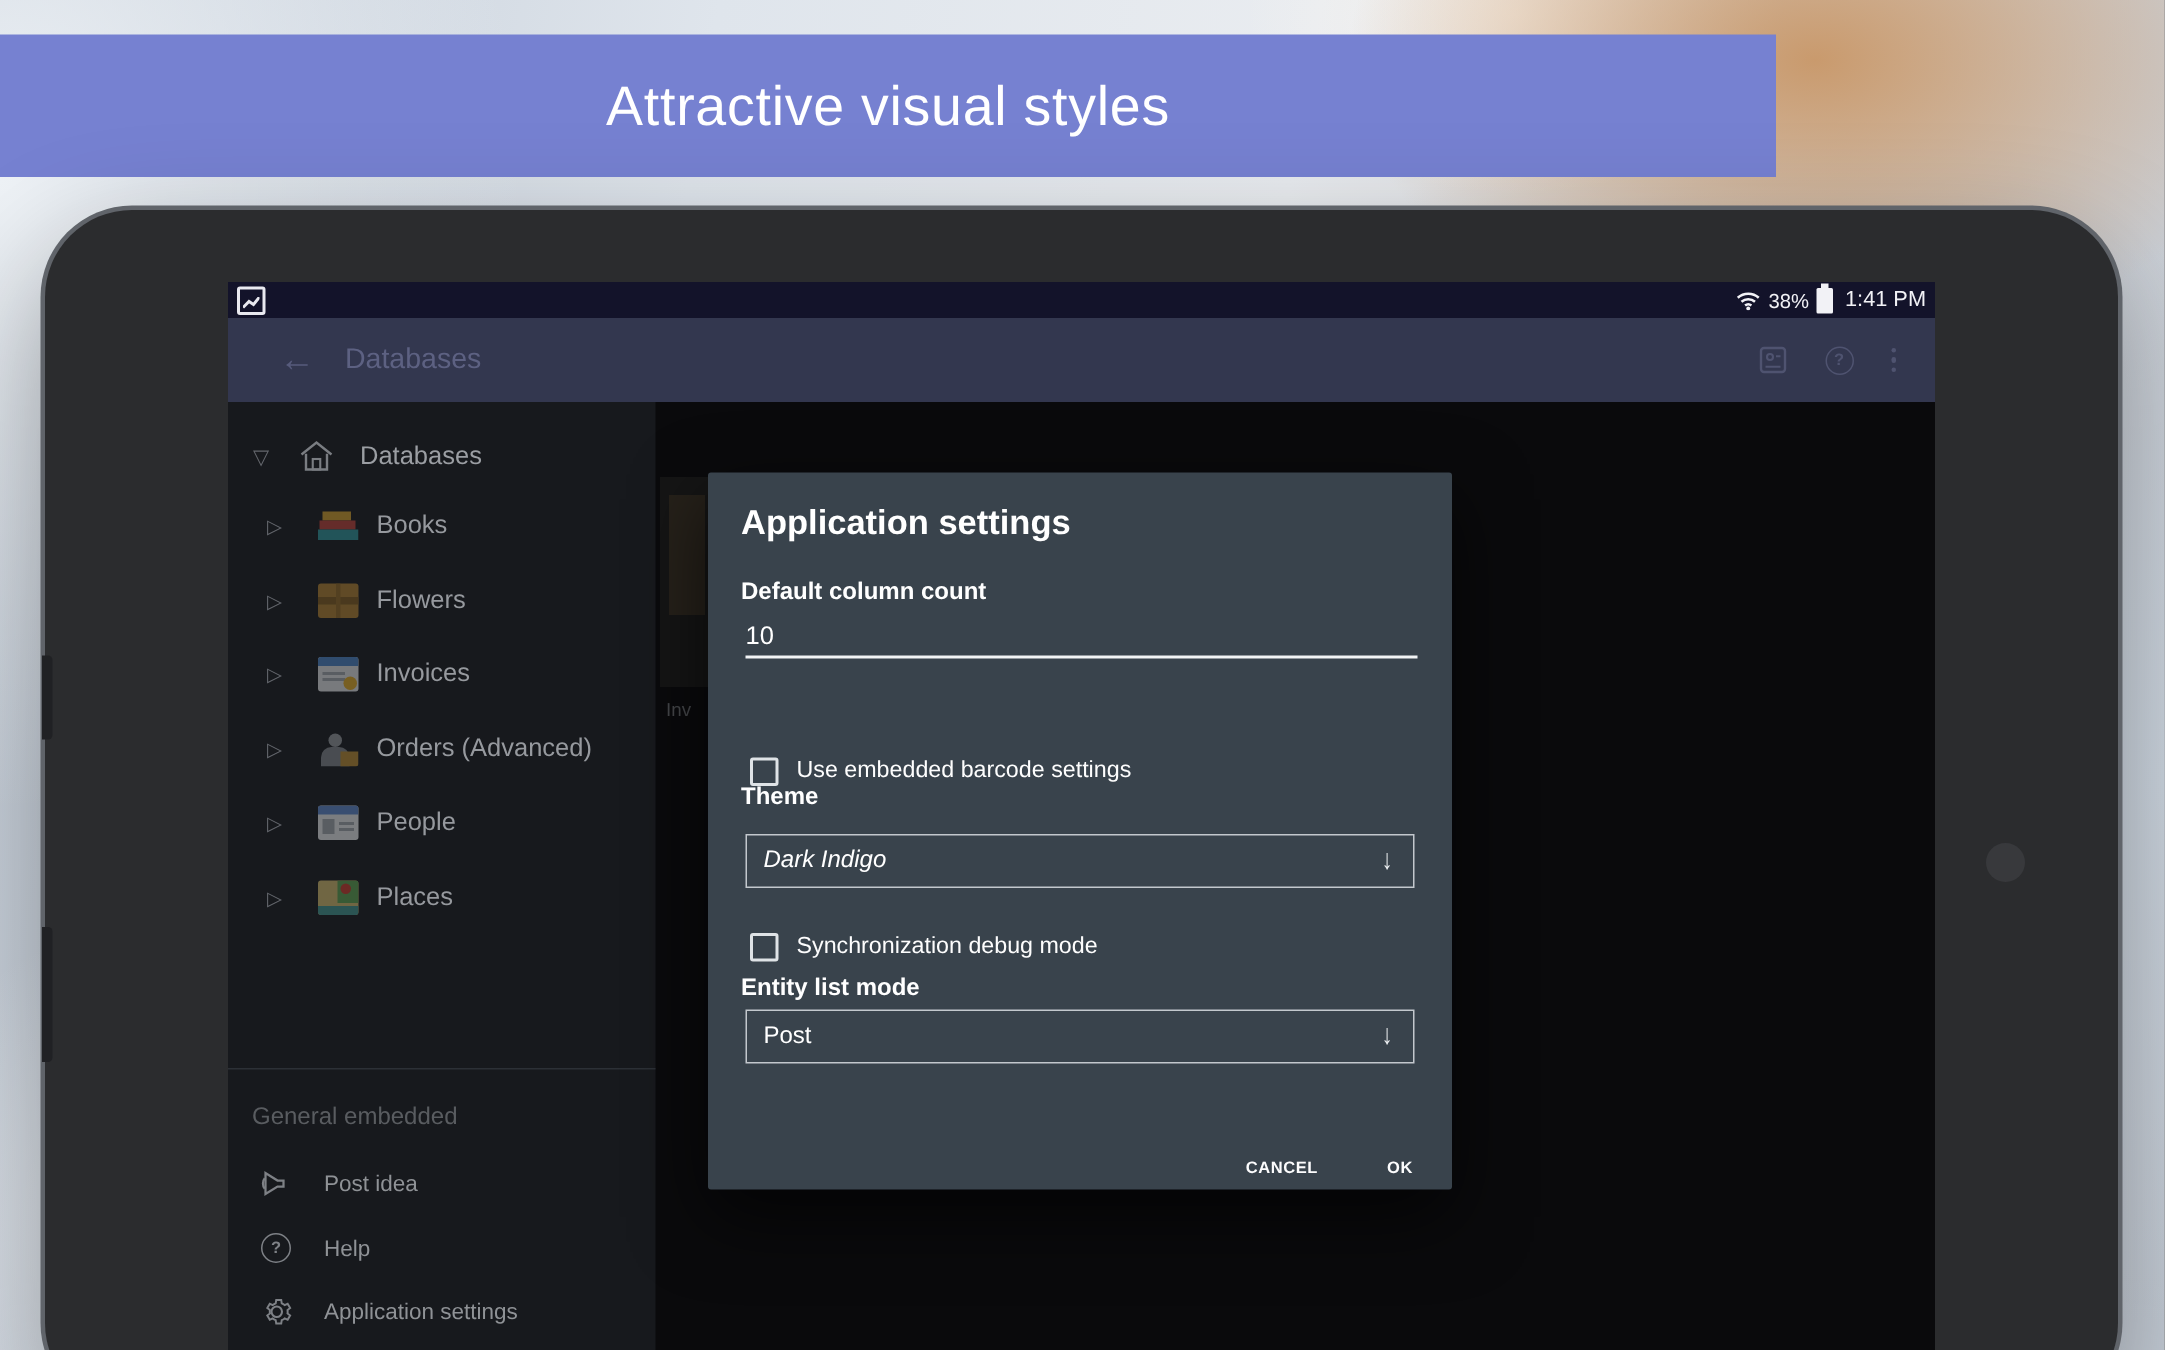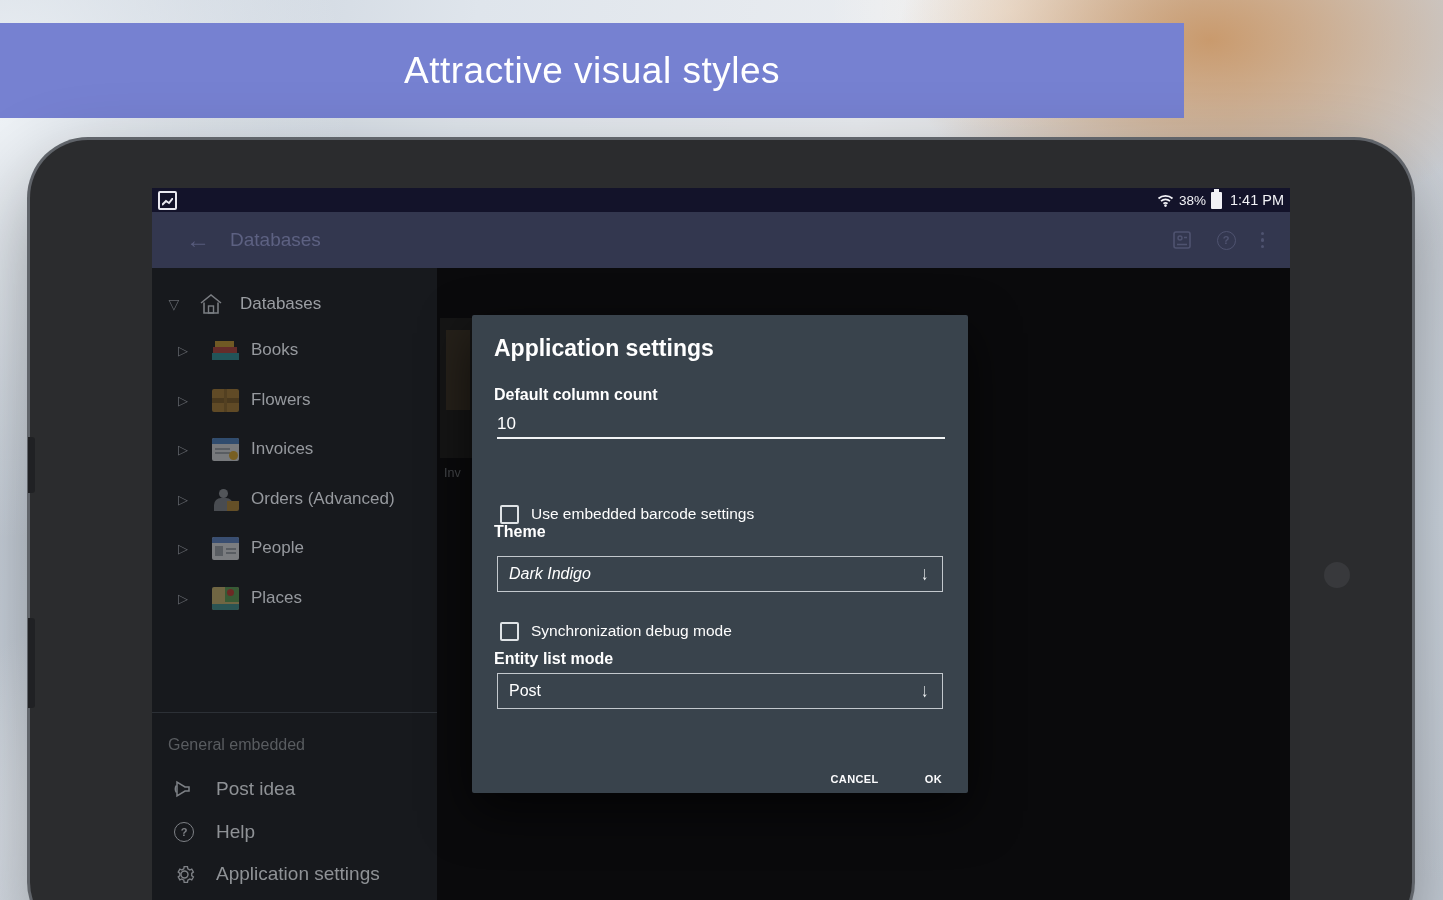--- a/index.html
+++ b/index.html
@@ -108,21 +108,21 @@
   .card-icon .l1 { top:11px; } .card-icon .l2 { top:15px; }
   .map-icon { background:#c8b26a; }
   .map-icon .green { position:absolute; right:0; top:0; width:14px; height:15px; background:#5a9b4e; }
   .map-icon .water { position:absolute; left:0; bottom:0; width:27px; height:6px; background:#3f8f8a; }
   .map-icon .pin { position:absolute; right:5px; top:2px; width:7px; height:7px; border-radius:50%; background:#c0392b; }
 
   .sidebar-divider { position:absolute; left:0; top:444px; width:285px; height:1px; background:#2c3036; }
   .section-header { position:absolute; left:16px; top:468px; font-size:16px; color:#595c60; }
   .gen-row { position:absolute; left:0; width:285px; height:32px; display:flex; align-items:center; }
   .gen-icon { position:absolute; left:20px; width:24px; height:24px; display:flex; align-items:center; justify-content:center; }
-  .gen-label { position:absolute; left:64px; font-size:19px; color:#8f9296; }
+  .gen-label { position:absolute; left:64px; font-size:15px; color:#8f9296; }
   .help-round {
     width:20px; height:20px; border:1.6px solid #7e8186; border-radius:50%;
     display:flex; align-items:center; justify-content:center; font-size:11px; color:#7e8186; font-weight:700;
   }
 
   
   .bg-tile { left:288px; top:130px; width:32px; height:172px; }
   .bg-tile .img { position:absolute; left:0; top:0; width:32px; height:140px; background:#151515; }
   .bg-tile .hint { position:absolute; left:6px; top:12px; width:24px; height:80px; background:#26211a; }
   .bg-tile .lbl { position:absolute; left:4px; top:148px; width:28px; overflow:hidden; font-size:12.5px; color:#45474a; white-space:nowrap; }

